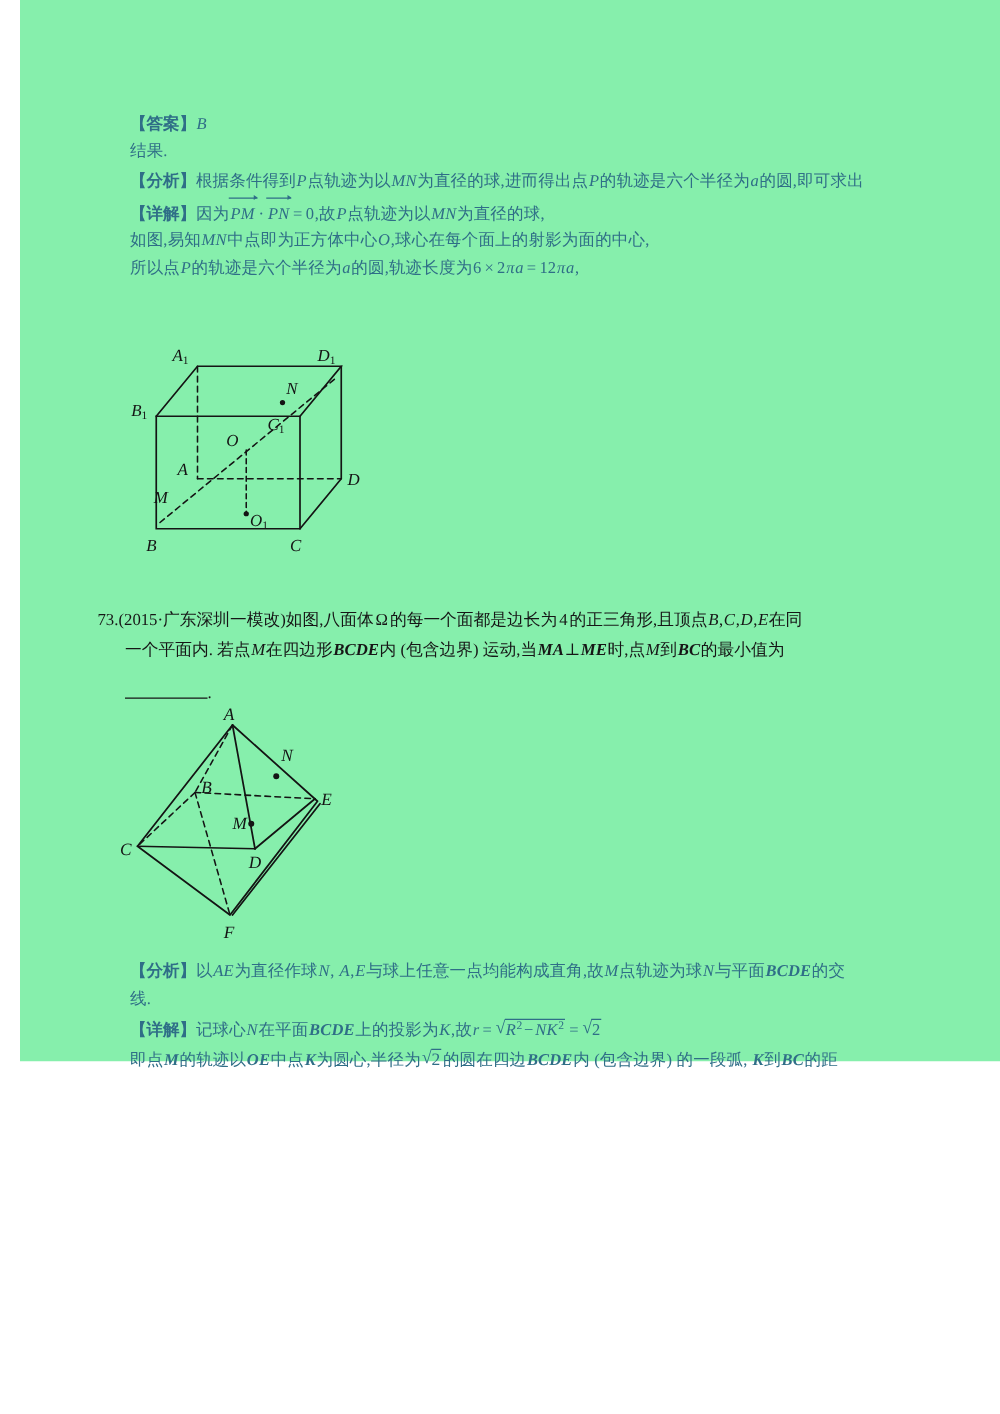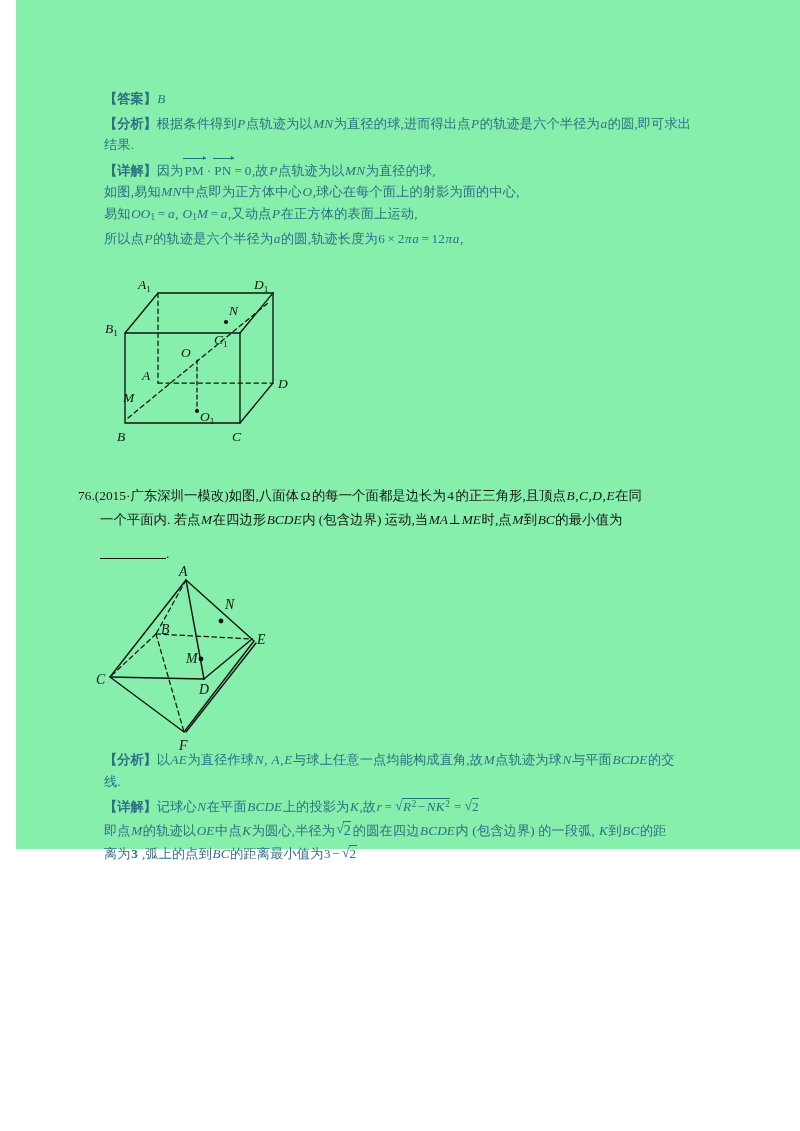--- a/index.html
+++ b/index.html
@@ -34,27 +34,28 @@
     letter-spacing: 0px;
   }
   .mi {
     font-family: "Liberation Serif", "DejaVu Serif", serif;
     font-style: italic;
     padding: 0 0.5px;
   }
   .mb {
     font-family: "Liberation Serif", "DejaVu Serif", serif;
     font-style: italic;
-    font-weight: normal;
+    font-weight: bold;
     padding: 0 0.5px;
   }
   .num { font-style: normal; padding: 0 0.5px; }
   .vec {
     position: relative;
     display: inline-block;
+    font-style: italic;
     padding: 0 1px;
   }
   .vec::before {
     content: "";
     position: absolute;
     left: 0; right: -1px; top: -2px;
     height: 1px;
     background: #2f6e87;
   }
   .vec::after {
@@ -117,38 +118,35 @@
 <body>
 
 <div class="page">
 
   <div style="position:absolute; left:88px; top:88px;">
 
     <div class="txt">
       <span class="tag">【答案】</span><span class="mi">B</span>
     </div>
 
+    <div class="txt">结果.</div>
+
     <div class="txt" style="margin-top:3px;">
       <span class="tag">【分析】</span>根据条件得到<span class="mi">P</span>点轨迹为以<span class="mi">MN</span>为直径的球,进而得出点<span class="mi">P</span>的轨迹是六个半径为<span class="mi">a</span>的圆,即可求出
     </div>
 
-    <div class="txt">结果.</div>
-
     <div class="txt" style="margin-top:4px;">
       <span class="tag">【详解】</span>因为<span class="vec">PM</span><span style="padding:0 2px;">·</span><span class="vec">PN</span><span style="padding:0 2px;">=</span><span class="num">0</span>,故<span class="mi">P</span>点轨迹为以<span class="mi">MN</span>为直径的球,
     </div>
 
     <div class="txt">
       如图,易知<span class="mi">MN</span>中点即为正方体中心<span class="mi">O</span>,球心在每个面上的射影为面的中心,
     </div>
 
 
-    <div class="txt">
-      易知<span class="mi">OO<span class="sub">1</span></span><span style="padding:0 2px;">=</span><span class="mi">a</span>, <span class="mi">O<span class="sub">1</span>M</span><span style="padding:0 2px;">=</span><span class="mi">a</span>,又动点<span class="mi">P</span>在正方体的表面上运动,
-    </div>
 
     <div class="txt">
       所以点<span class="mi">P</span>的轨迹是六个半径为<span class="mi">a</span>的圆,轨迹长度为<span class="num">6</span><span style="padding:0 2px;">×</span><span class="num">2</span><span style="font-style:italic;">π</span><span class="mi">a</span><span style="padding:0 2px;">=</span><span class="num">12</span><span style="font-style:italic;">π</span><span class="mi">a</span>,
     </div>
   </div>
 
   <div style="position:absolute; left:84px; top:278px;">
     <svg width="215" height="180" viewBox="0 0 215 180">
       <g stroke="#141414" stroke-width="1.35" fill="none" stroke-linecap="round">
 
@@ -187,21 +185,21 @@
         <text x="23" y="124">M</text>
         <text x="100" y="143">O<tspan font-size="9.2" dy="2.6" font-style="normal">1</tspan></text>
         <text x="17" y="163">B</text>
         <text x="132" y="163">C</text>
       </g>
     </svg>
   </div>
 
   <div style="position:absolute; left:62px; top:484px;">
     <div class="q-line">
-      <span>76.</span><span>(2015·广东深圳一模改)</span>如图,八面体<span style="font-style:normal;padding:0 1.5px;">Ω</span>的每一个面都是边长为<span style="padding:0 1.5px;">4</span>的正三角形,且顶点<span class="mi">B</span>,<span class="mi">C</span>,<span class="mi">D</span>,<span class="mi">E</span>在同
+      <span>73.</span><span>(2015·广东深圳一模改)</span>如图,八面体<span style="font-style:normal;padding:0 1.5px;">Ω</span>的每一个面都是边长为<span style="padding:0 1.5px;">4</span>的正三角形,且顶点<span class="mi">B</span>,<span class="mi">C</span>,<span class="mi">D</span>,<span class="mi">E</span>在同
     </div>
     <div class="q-line" style="padding-left:22px;">
       一个平面内. 若点<span class="mi">M</span>在四边形<span class="mb">BCDE</span>内 (包含边界) 运动,当<span class="mb">MA</span>⊥<span class="mb">ME</span>时,点<span class="mi">M</span>到<span class="mb">BC</span>的最小值为
     </div>
     <div class="q-line" style="padding-left:22px; padding-top:10px;">
       <span class="blank-line"></span><span>.</span>
     </div>
   </div>
 
   <div style="position:absolute; left:78px; top:562px;">
@@ -239,33 +237,30 @@
         <text x="2" y="122">C</text>
         <text x="105" y="132">D</text>
         <text x="85" y="188">F</text>
       </g>
     </svg>
   </div>
 
   <div style="position:absolute; left:88px; top:748px;">
 
 
-    <div class="txt" style="margin-top:1px;">
+    <div class="txt" style="margin-top:18px;">
       <span class="tag">【分析】</span>以<span class="mi">AE</span>为直径作球<span class="mi">N</span>, <span class="mi">A</span>,<span class="mi">E</span>与球上任意一点均能构成直角,故<span class="mi">M</span>点轨迹为球<span class="mi">N</span>与平面<span class="mb">BCDE</span>的交
     </div>
 
     <div class="txt">线.</div>
 
     <div class="txt" style="margin-top:4px;">
       <span class="tag">【详解】</span>记球心<span class="mi">N</span>在平面<span class="mb">BCDE</span>上的投影为<span class="mi">K</span>,故<span class="mi">r</span><span style="padding:0 2px;">=</span><span class="sqrt"><span class="rad"><span class="mi">R</span><span class="sup">2</span><span style="padding:0 1px;">−</span><span class="mi">NK</span><span class="sup">2</span></span></span><span style="padding:0 2px;">=</span><span class="sqrt"><span class="rad num">2</span></span>
     </div>
 
     <div class="txt" style="margin-top:2px;">
       即点<span class="mb">M</span>的轨迹以<span class="mb">OE</span>中点<span class="mb">K</span>为圆心,半径为<span class="sqrt" style="font-size:14px;"><span class="rad num">2</span></span>的圆在四边<span class="mb">BCDE</span>内 (包含边界) 的一段弧, <span class="mb">K</span>到<span class="mb">BC</span>的距
     </div>
 
-    <div class="txt" style="margin-top:2px;">
-      离为<span class="num" style="font-weight:bold;">3</span> ,弧上的点到<span class="mb">BC</span>的距离最小值为<span class="num">3</span><span style="padding:0 1px;">−</span><span class="sqrt"><span class="rad num">2</span></span>
-    </div>
   </div>
 
 
 </div>
 
 </body></html>

